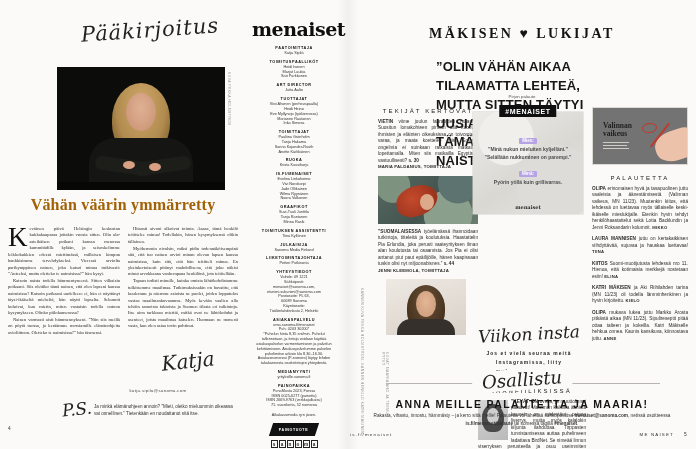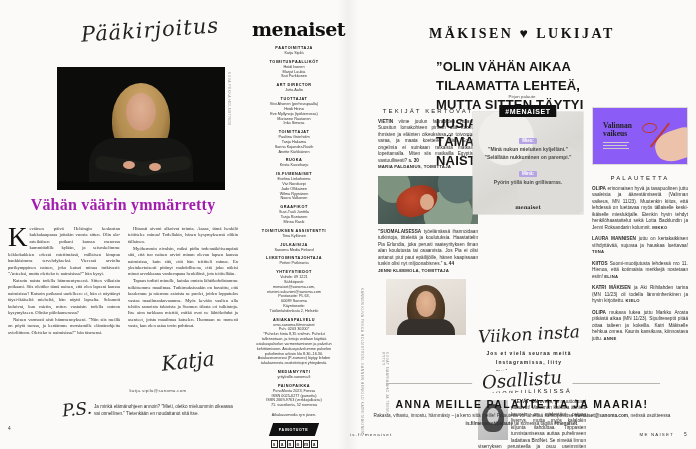--- a/index.html
+++ b/index.html
@@ -22,21 +22,21 @@
              background:radial-gradient(ellipse at 50% 30%, #cfa96b 0%, #b08a4e 60%, #6b5020 100%); border-radius:50% 50% 45% 45%; }
   .ed-face { position:absolute; left:84px; top:26px; width:30px; height:38px; transform:translateX(-50%);
              background:radial-gradient(ellipse at 50% 40%, #e0b193 0%, #cf9a7c 70%, #a8765c 100%); border-radius:50%; }
   .ed-body { position:absolute; left:84px; bottom:-10px; width:104px; height:62px; transform:translateX(-50%);
              background:#151513; border-radius:26px 26px 0 0; }
   .ed-arm  { position:absolute; width:58px; height:14px; background:#1d1d1a; border-radius:7px; }
   .ed-hand { position:absolute; width:12px; height:8px; background:#d8a184; border-radius:50%; }
   .ed-table{ position:absolute; left:0; bottom:0; width:100%; height:8px; background:#070706; }
 
   .headline { left:8px; top:196px; width:230px; text-align:center; font-family:"Liberation Serif",serif;
-              font-weight:bold; font-size:16px; letter-spacing:0.2px; color:#a21caf; }
+              font-weight:bold; font-size:16px; letter-spacing:0.2px; color:#a16207; }
 
   .bodycol { position:absolute; top:226px; width:112px; font-family:"Liberation Serif",serif;
              font-size:4.6px; line-height:1.4; text-align:justify; color:#2a2a2a; }
   .col1 { left:8px; } .col2 { left:128px; width:110px; }
   .bodycol p { margin-bottom:0.5px; }
   .bodycol p.indent { text-indent:5px; }
   .dropcap { float:left; font-size:27px; line-height:0.82; padding-right:2px; font-family:"Liberation Serif",serif; color:#111; }
 
   .signature { left:148px; top:349px; width:80px; text-align:center; font-size:20px; transform:rotate(-6deg); }
   .email { left:98px; top:388px; width:120px; text-align:center; font-size:4.2px; letter-spacing:0.4px; color:#444; }
@@ -109,21 +109,21 @@
                font-size:4.9px; letter-spacing:1.1px; line-height:1.8; white-space:pre-line; color:#222; }
   .ihan { position:absolute; top:280px; left:5px; width:108px; }
   .photo-bw { float:left; width:30px; height:40px; margin:1px 3px 1px 0; position:relative; overflow:hidden;
               background:linear-gradient(150deg,#d6d6d6,#b9b9b9); }
   .bw-hair { position:absolute; left:15px; top:4px; width:22px; height:28px; transform:translateX(-50%);
              background:#494949; border-radius:50% 50% 40% 40%; }
   .bw-face { position:absolute; left:15px; top:8px; width:12px; height:16px; transform:translateX(-50%);
              background:#cecece; border-radius:50%; }
 
   .colR { position:absolute; left:244px; top:107px; width:96px; }
-  .img-valinnan { position:relative; width:96px; height:58px; background:#8b5cf6; border:0.5px solid #ddd9d4; overflow:hidden; }
+  .img-valinnan { position:relative; width:96px; height:58px; background:#737373; border:0.5px solid #ddd9d4; overflow:hidden; }
   .va-title { position:absolute; left:10px; top:14px; font-family:"Liberation Serif",serif; font-weight:bold;
               font-size:7.5px; line-height:1.1; color:#222; white-space:pre-line; }
   .va-bar { position:absolute; background:#cfccc7; height:1px; }
   .va-circle { position:absolute; right:30px; top:15px; width:15px; height:10px; border:1px solid #c0392b;
                border-radius:50%; transform:rotate(-8deg); }
   .va-hand { position:absolute; right:-10px; top:22px; width:42px; height:30px; background:#ecc3aa;
              border-radius:45% 30% 30% 45%; transform:rotate(-18deg); }
   .va-pen { position:absolute; right:26px; top:12px; width:1.8px; height:30px; background:#c0392b; transform:rotate(38deg); }
   .colR .colhead { margin-top:10px; }
   .letter { margin-bottom:5px; }

